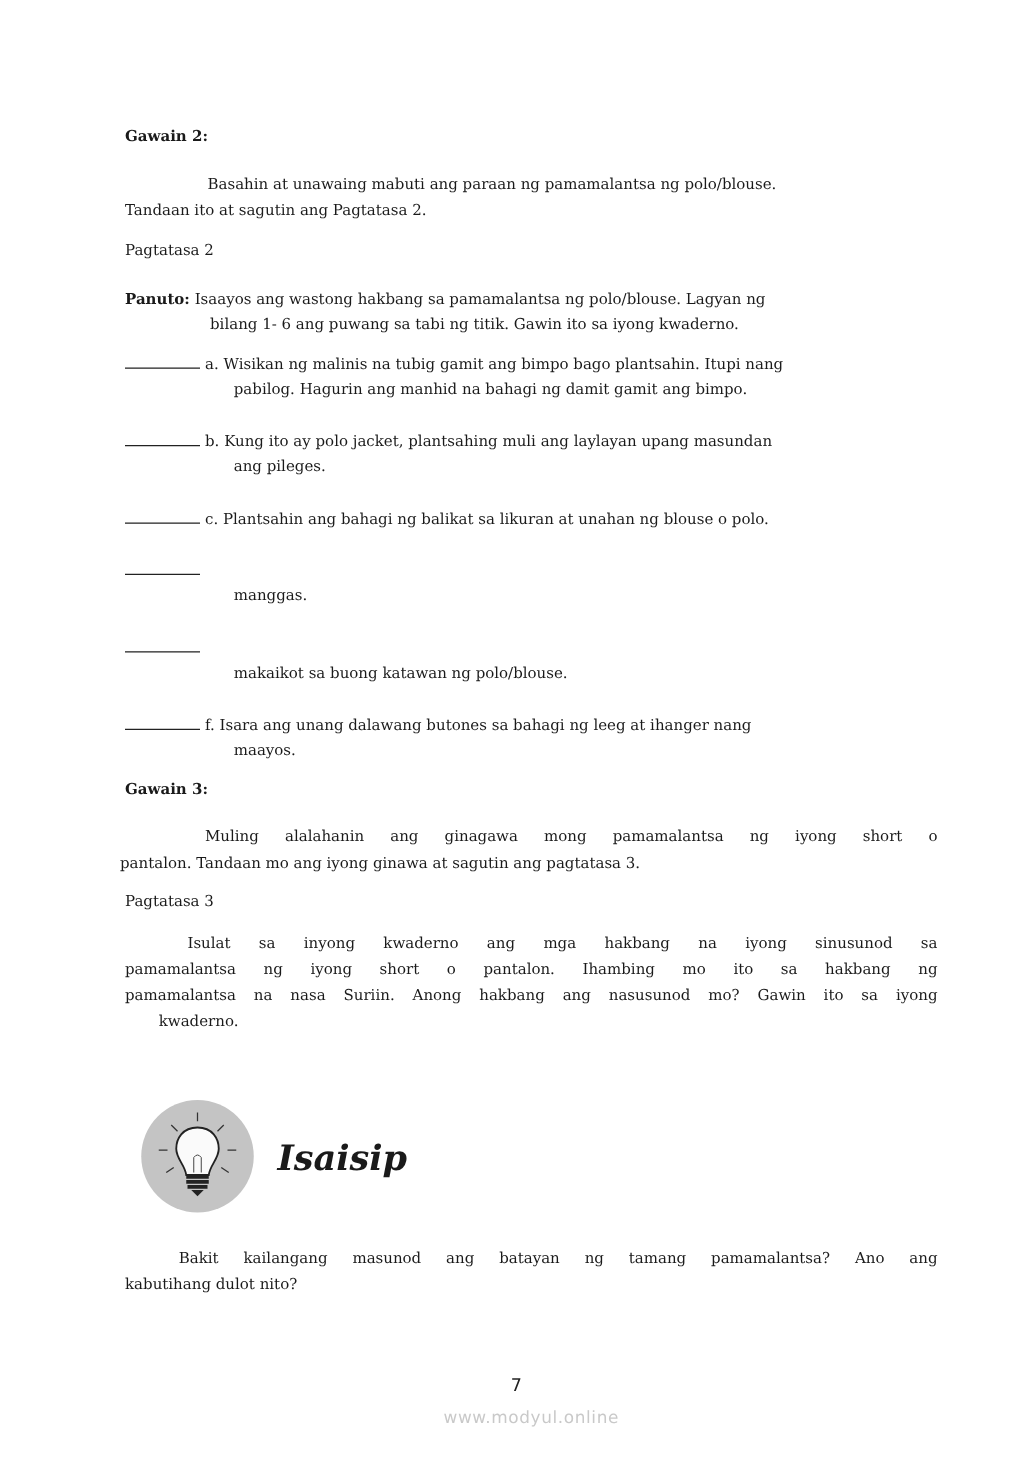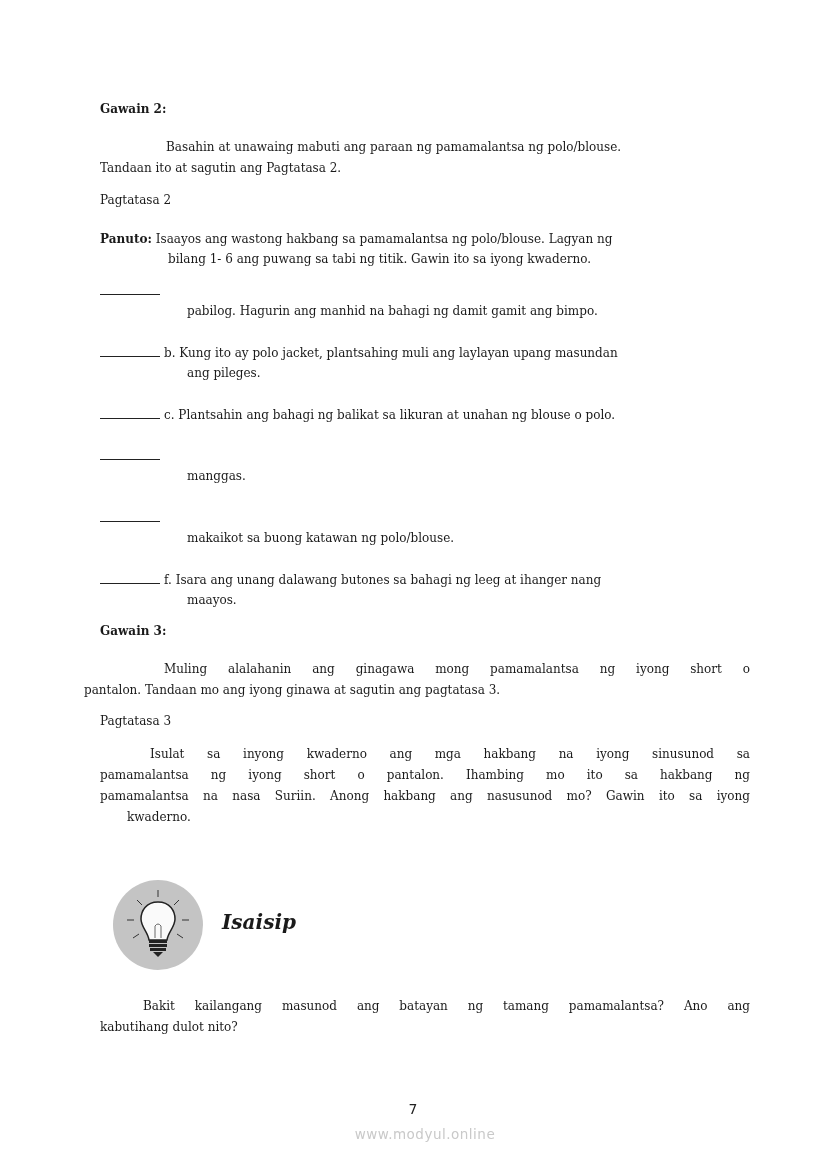--- a/index.html
+++ b/index.html
@@ -4,41 +4,41 @@
 <style>
   html, body { margin:0; padding:0; background:#ffffff; }
   body { width:826px; height:1169px; position:relative; overflow:hidden;
          font-family:"DejaVu Serif", serif; color:#1a1a1a; }
   .abs { position:absolute; }
   .txt { font-size:12px; line-height:21px; white-space:nowrap; }
   .bold { font-weight:bold; }
   .just { text-align:justify; text-align-last:justify; white-space:normal; }
   .blank { display:inline-block; width:60px; border-bottom:1px solid #222; height:14px; vertical-align:baseline; margin-right:4px; }
   .icon-circle { width:90px; height:90px; border-radius:50%; background:#c4c4c4; }
-  .isaisip { font-family:"DejaVu Serif", serif; font-weight:bold; font-style:italic; font-size:20px; }
+  .isaisip { font-family:"DejaVu Serif", serif; font-weight:bold; font-style:italic; font-size:28px; }
   .pnum { font-family:"DejaVu Sans", sans-serif; font-size:14px; color:#222; }
   .wm { font-family:"DejaVu Sans", sans-serif; font-size:13.5px; color:#c9c9c9; letter-spacing:0.5px; }
 </style>
 </head>
 <body>
 
 <div class="abs txt bold" style="left:100px;top:99px;">Gawain 2:</div>
 <div class="abs txt" style="left:166px;top:137px;">Basahin at unawaing mabuti ang paraan ng pamamalantsa ng polo/blouse.</div>
 <div class="abs txt" style="left:100px;top:158px;">Tandaan ito at sagutin ang Pagtatasa 2.</div>
 
 <div class="abs txt" style="left:100px;top:190px;text-align:right;">Pagtatasa 2</div>
 <div class="abs txt" style="left:100px;top:229px;text-align:right;">
   <span class="bold">Panuto:</span>
   <span>Isaayos ang wastong hakbang sa pamamalantsa ng polo/blouse. Lagyan ng</span>
 </div>
 <div class="abs txt" style="left:168px;top:249px;">bilang 1- 6 ang puwang sa tabi ng titik. Gawin ito sa iyong kwaderno.</div>
 
 <div>
   <div class="abs txt" style="left:100px;top:280px;">
-    <span class="blank"></span>
+    <span class="blank"></span><span>a. Wisikan ng malinis na tubig gamit ang bimpo bago plantsahin. Itupi nang</span>
   </div>
   <div class="abs txt" style="left:187px;top:301px;">pabilog. Hagurin ang manhid na bahagi ng damit gamit ang bimpo.</div>
 
   <div class="abs txt" style="left:100px;top:342px;">
     <span class="blank"></span><span>b. Kung ito ay polo jacket, plantsahing muli ang laylayan upang masundan</span>
   </div>
   <div class="abs txt" style="left:187px;top:363px;">ang pileges.</div>
 
   <div class="abs txt" style="left:100px;top:404px;">
     <span class="blank"></span><span>c. Plantsahin ang bahagi ng balikat sa likuran at unahan ng blouse o polo.</span>
@@ -55,21 +55,21 @@
   <div class="abs txt" style="left:187px;top:528px;">makaikot sa buong katawan ng polo/blouse.</div>
 
   <div class="abs txt" style="left:100px;top:569px;">
     <span class="blank"></span><span>f. Isara ang unang dalawang butones sa bahagi ng leeg at ihanger nang</span>
   </div>
   <div class="abs txt" style="left:187px;top:590px;">maayos.</div>
 </div>
 
 <div class="abs txt bold" style="left:100px;top:621px;">Gawain 3:</div>
 <div class="abs txt just" style="left:164px;top:659px;width:586px;">Muling alalahanin ang ginagawa mong pamamalantsa ng iyong short o</div>
-<div class="abs txt" style="left:84px;top:680px;text-align:center;">pantalon.  Tandaan mo ang iyong ginawa at sagutin ang pagtatasa 3.</div>
+<div class="abs txt" style="left:96px;top:680px;text-align:center;">pantalon.  Tandaan mo ang iyong ginawa at sagutin ang pagtatasa 3.</div>
 
 <div class="abs txt" style="left:100px;top:711px;">Pagtatasa 3</div>
 <div class="abs txt just" style="left:150px;top:744px;width:600px;">Isulat sa inyong kwaderno ang mga hakbang na iyong sinusunod sa</div>
 <div class="abs txt just" style="left:100px;top:765px;width:650px;">pamamalantsa ng iyong short o pantalon. Ihambing mo ito sa hakbang ng</div>
 <div class="abs txt just" style="left:100px;top:786px;width:650px;">pamamalantsa na nasa Suriin. Anong hakbang ang nasusunod mo? Gawin ito sa iyong</div>
 <div class="abs txt" style="left:100px;top:807px;margin-left:27px;">kwaderno.</div>
 
 <div class="abs icon-circle" style="left:113px;top:880px;">
   <svg width="90" height="90" viewBox="0 0 90 90">
     <g stroke="#333" stroke-width="1" fill="none">

